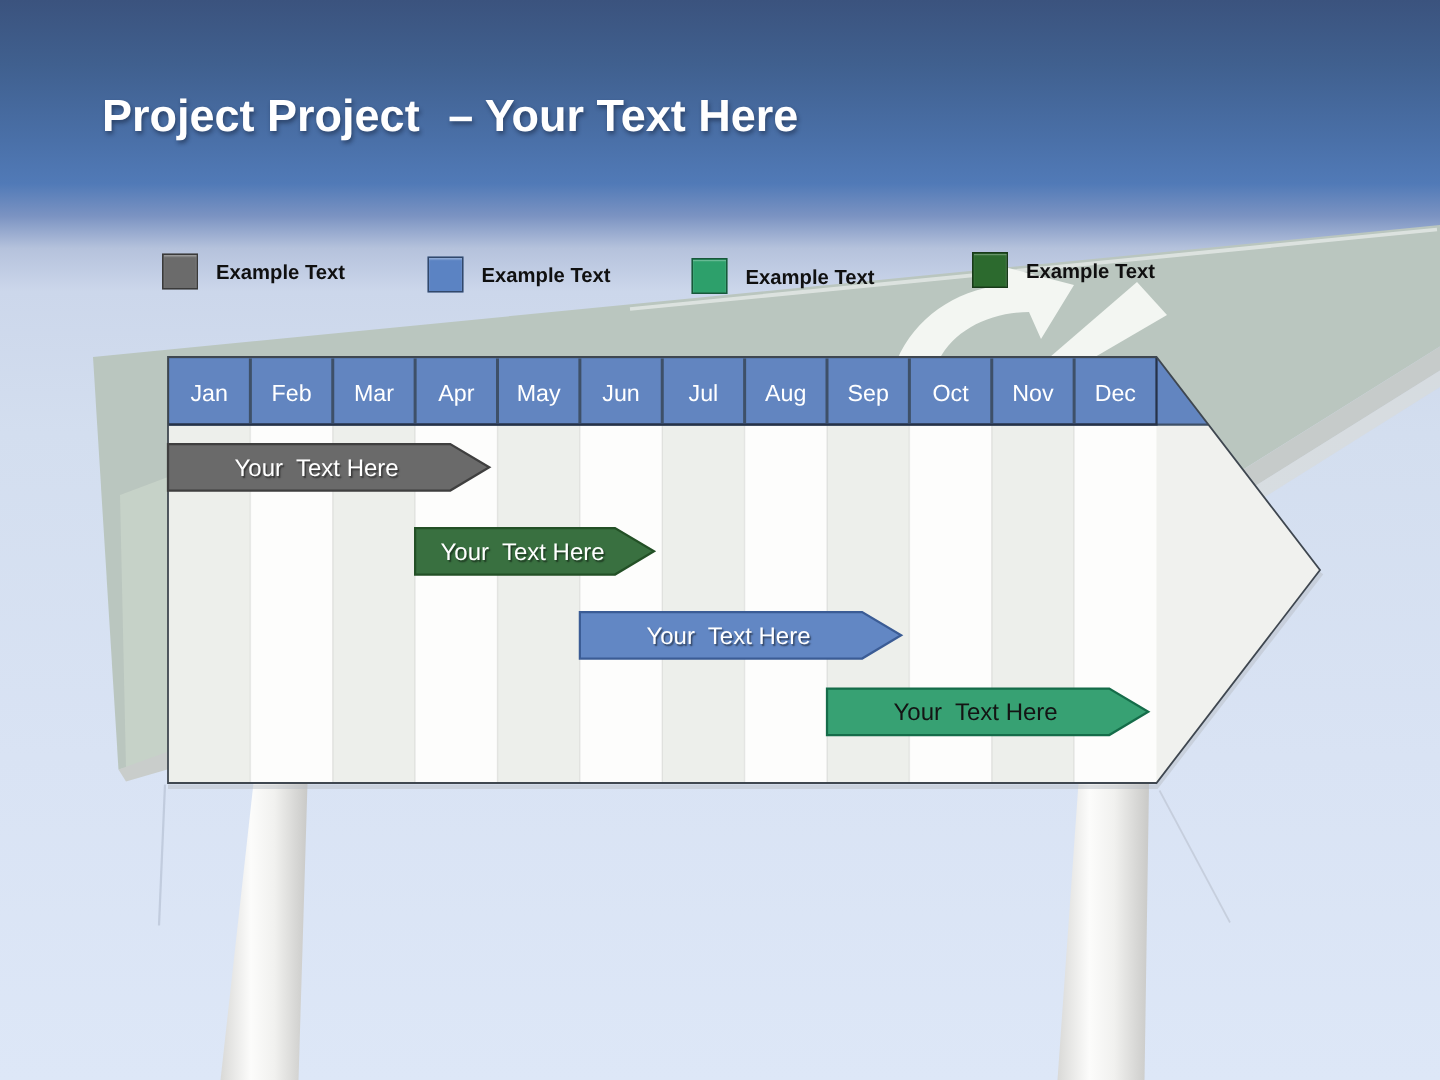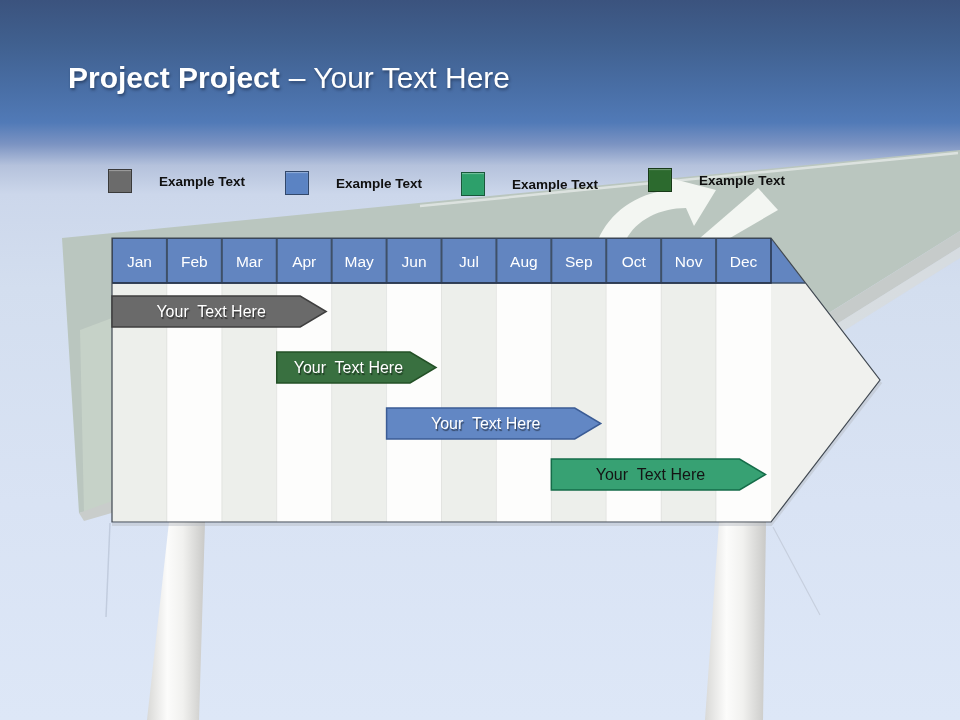--- a/index.html
+++ b/index.html
@@ -15,23 +15,23 @@
   svg.layer{position:absolute;left:0;top:0;width:960px;height:720px;}
   .bg-layer{z-index:1;}
   .chart-layer{z-index:2;}
   .title{
     position:absolute;left:68px;top:60px;z-index:3;
     color:#ffffff;font-size:30px;line-height:1.2;
     text-shadow:1px 2px 3px rgba(10,20,40,.45);
     white-space:nowrap;
   }
   .title .bold{font-weight:bold;}
-  .title .light{font-weight:normal;margin-left:9px;}
+  .title .light{font-weight:bold;margin-left:19px;}
   .legend{position:absolute;left:0;top:0;width:960px;height:220px;z-index:3;}
-  .legend-item{position:absolute;display:flex;align-items:center;gap:27px;}
+  .legend-item{position:absolute;display:flex;align-items:center;gap:12px;}
   .swatch{
     width:22px;height:22px;flex:0 0 22px;
     border:1px solid rgba(0,0,0,.45);
     box-shadow:inset 0 1px 1px rgba(255,255,255,.35);
   }
   .legend-label{font-size:13.5px;font-weight:bold;color:#101010;white-space:pre;}
   .month-text{font-size:15.5px;fill:#ffffff;}
   .bar-text{font-size:16px;fill:#ffffff;text-shadow:1px 1.5px 1px rgba(0,0,0,.5);white-space:pre;}
   .bar-text.dark{fill:#141414;text-shadow:none;}
 </style>

